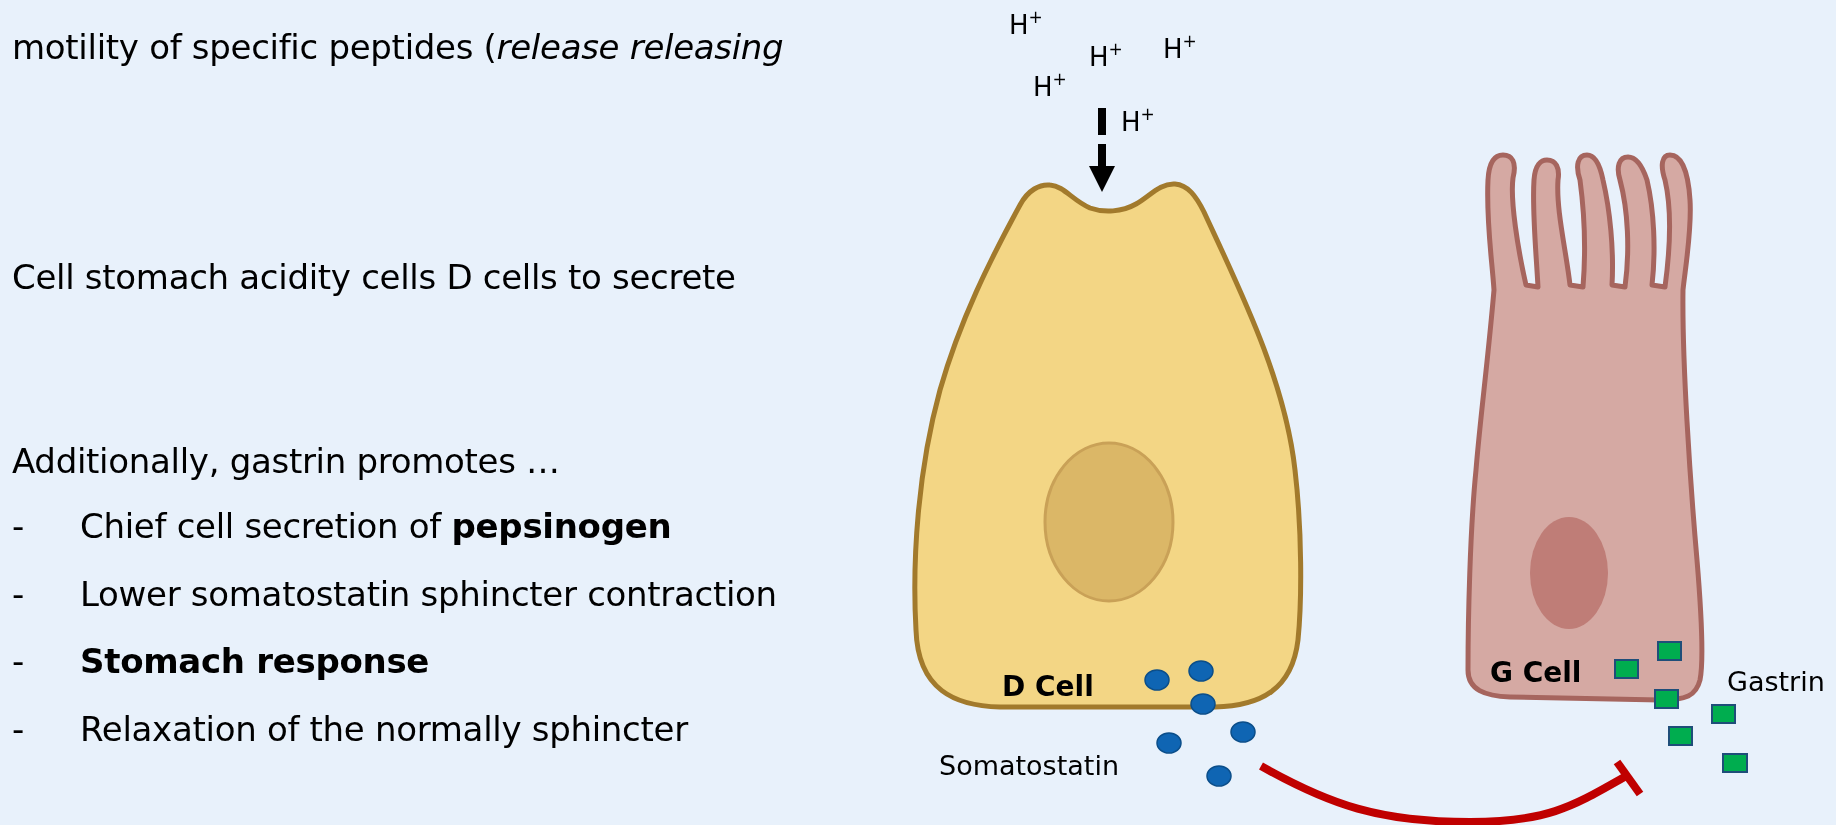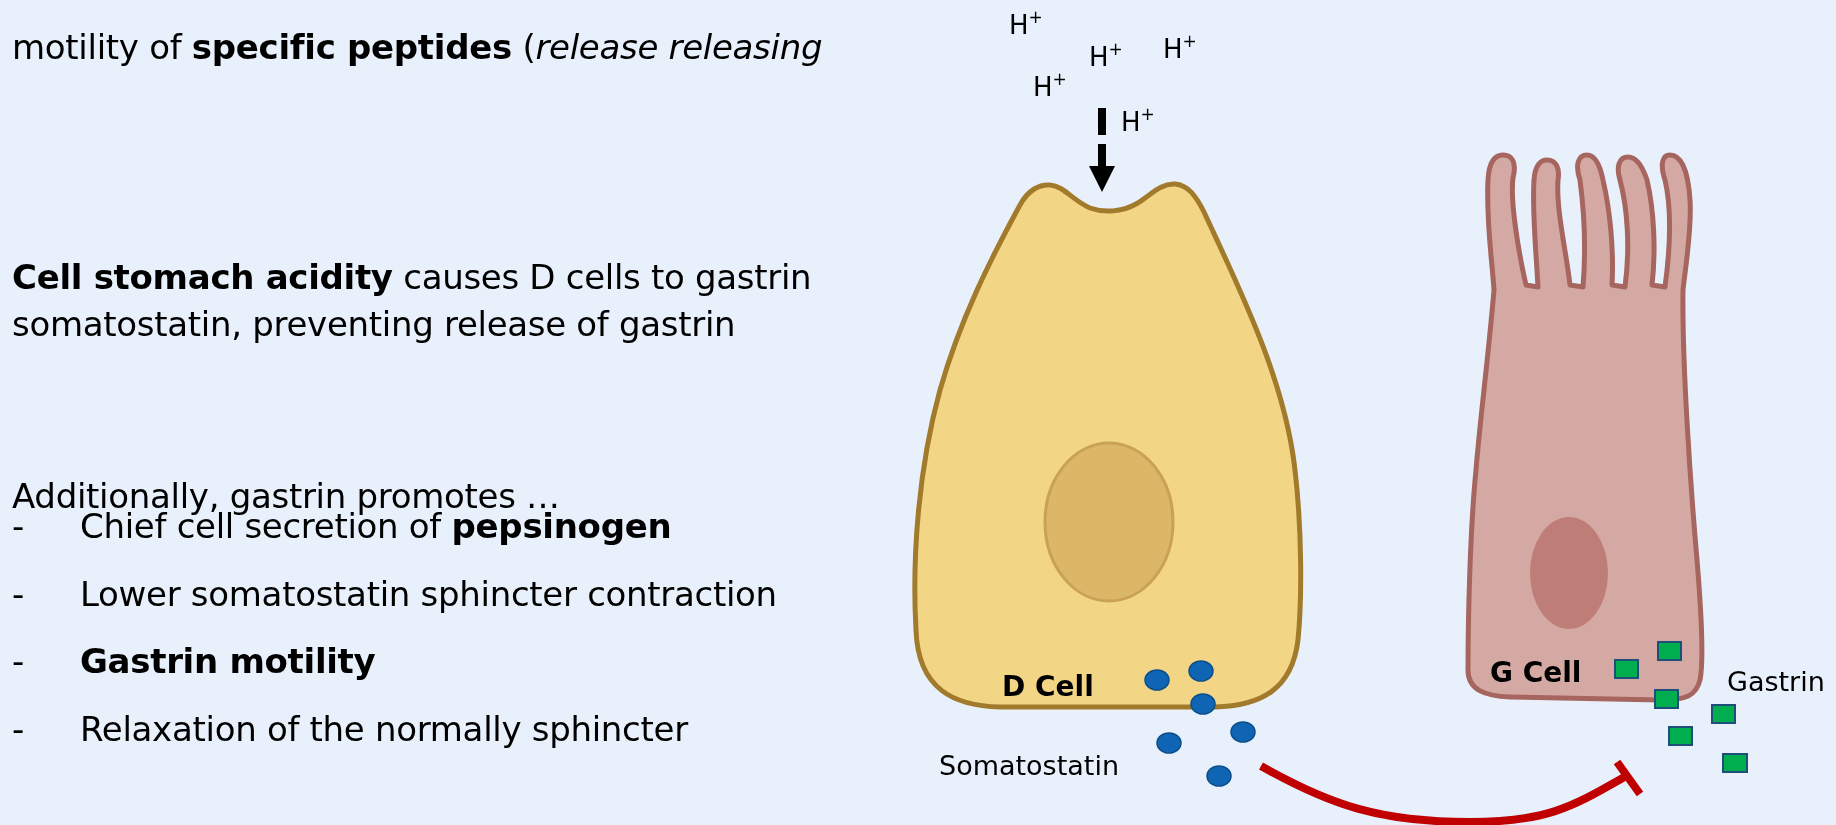--- a/index.html
+++ b/index.html
@@ -1,56 +1,55 @@
 <!DOCTYPE html>
 <html><head>
 <meta charset="utf-8">
 <style>
   html, body { margin:0; padding:0; }
   body { width:1836px; height:825px; background:#E8F1FB; position:relative; overflow:hidden;
          font-family:"DejaVu Sans", sans-serif; color:#000; }
   .text-block { position:absolute; left:12px; font-size:34px; line-height:47px; letter-spacing:-0.3px; }
-  .text-block b { font-weight:bold;text-align:center; }
+  .text-block b { font-weight:normal;text-align:center; }
   #para1 { top:24px; }
   #para2 { top:254px; }
-  #para3 { top:438px;margin-top:35px; }
+  #para3 { top:438px; }
   .bullet { position:absolute; left:12px; font-size:34px; line-height:40px; letter-spacing:-0.3px; }
   .bullet .dash { position:absolute; left:0; }
   .bullet .btext { position:absolute; left:68px; white-space:nowrap; }
   #b1 { top:506px; } #b2 { top:574px; } #b3 { top:641px; } #b4 { top:709px; }
   svg#diagram { position:absolute; left:0; top:0; }
   .lbl { font-family:"DejaVu Sans", sans-serif; }
 </style>
 </head>
 <body>
 
 <div class="text-block" id="para1">
   <div><span>motility of </span><b>specific peptides</b><span> (</span><i>release releasing</i></div>
 </div>
 
 <div class="text-block" id="para2">
-  <div><b>Cell stomach acidity</b><span> causes D cells to gastrin</span></div>
-  <div><span>somatostatin, preventing release of gastrin</span></div>
+  <div><b>Cell stomach acidity</b><span> cells D cells to secrete</span></div>
 </div>
 
 <div class="text-block" id="para3">
   <div><span>Additionally, gastrin promotes …</span></div>
 </div>
 
 <div class="bullet" id="b1">
   <span class="dash">-</span>
   <span class="btext"><span>Chief cell secretion of </span><b>pepsinogen</b></span>
 </div>
 <div class="bullet" id="b2">
   <span class="dash">-</span>
   <span class="btext"><span>Lower somatostatin sphincter contraction</span><b></b></span>
 </div>
 <div class="bullet" id="b3">
   <span class="dash">-</span>
-  <span class="btext"><span></span><b>Gastrin motility</b></span>
+  <span class="btext"><span></span><b>Stomach response</b></span>
 </div>
 <div class="bullet" id="b4">
   <span class="dash">-</span>
   <span class="btext"><span>Relaxation of the normally sphincter</span><b></b></span>
 </div>
 
 <svg id="diagram" width="1836" height="825" viewBox="0 0 1836 825">
 
   <g font-size="26" class="lbl">
     <text x="1009" y="34"><tspan>H</tspan><tspan dy="-11" font-size="17">+</tspan></text>

